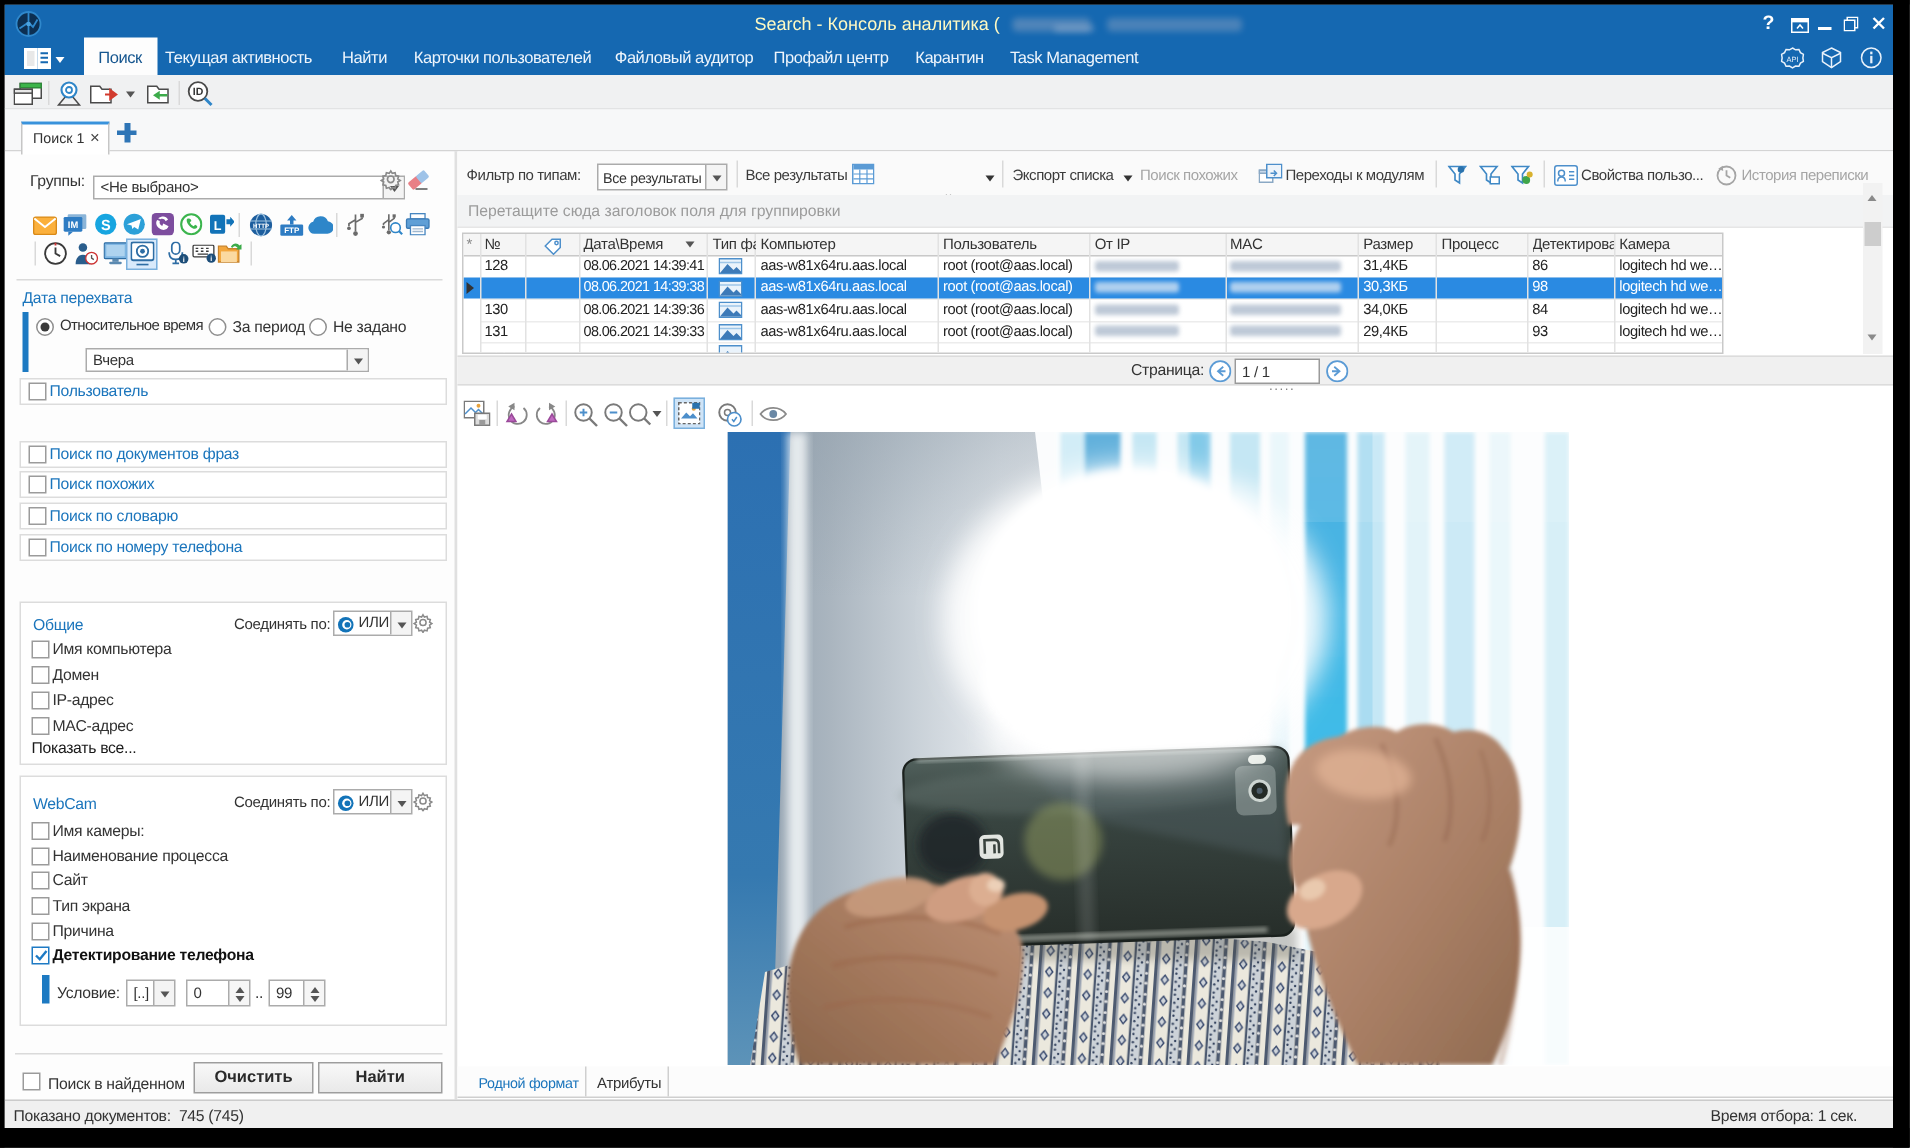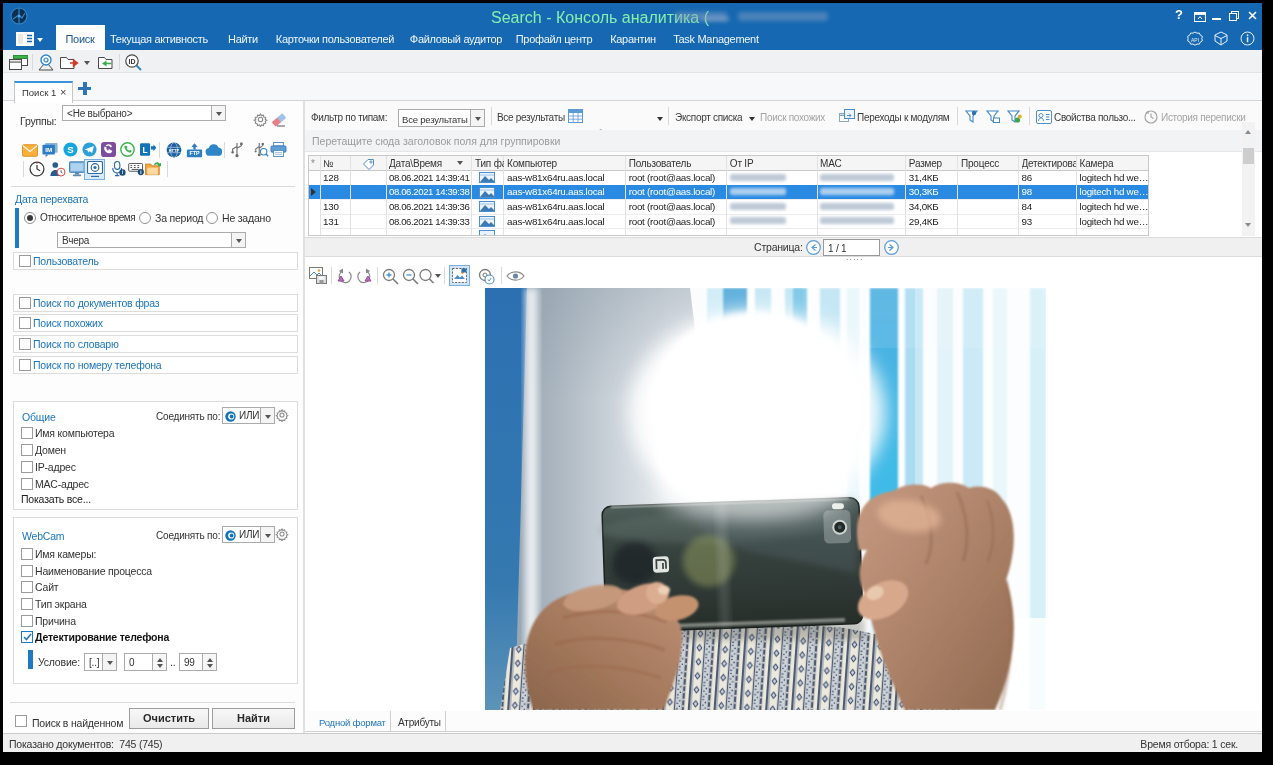--- a/index.html
+++ b/index.html
@@ -46,21 +46,21 @@
 </style>
 </head>
 <body>
 <div id="win"></div>
 <div id="titlebar">
  <svg class="abs" style="left:7px;top:4px;" width="18" height="18" viewBox="0 0 18 18">
   <circle cx="9" cy="9" r="8" fill="#0c2f52" stroke="#2f88cc" stroke-width="1.2"></circle>
   <path d="M9 1 V17 M3 12 L9 8 L12 11 L15 6" stroke="#2f88cc" stroke-width="1.2" fill="none"></path>
   <circle cx="9" cy="9" r="1.5" fill="#4aa3e0"></circle>
  </svg>
- <div class="abs" style="left:488px;top:6px;font-size:16px;color:#86efac;">Search - Консоль аналитика (</div>
+ <div class="abs" style="left:500px;top:6px;font-size:12px;color:#fef9c3;">Search - Консоль аналитика (</div>
  <div class="abs" style="left:672px;top:9px;width:52px;height:9px;background:#7f9cc0;opacity:.55;filter:blur(2px);border-radius:3px;"></div>
  <div class="abs" style="left:700px;top:14px;width:26px;height:4px;background:#9db4d2;opacity:.5;filter:blur(2px);"></div>
  <div class="abs" style="left:735px;top:9px;width:90px;height:9px;background:#7f9cc0;opacity:.5;filter:blur(2px);border-radius:3px;"></div>
  <div class="abs" style="left:1172px;top:4px;font-size:13px;font-weight:bold;color:#fff;">?</div>
  <svg class="abs" style="left:1191px;top:9px;" width="12" height="10" viewBox="0 0 12 10">
   <rect x="0.5" y="0.5" width="11" height="9" fill="none" stroke="#fff"></rect>
   <rect x="0.5" y="0.5" width="11" height="2.4" fill="#fff"></rect>
   <path d="M4 7 L6 4.6 L8 7" stroke="#fff" fill="none"></path>
  </svg>
  <div class="abs" style="left:1209px;top:15px;width:9px;height:2px;background:#fff;"></div>
@@ -137,21 +137,21 @@
 <div id="doctab">
     <span style="position:absolute;left:7px;top:4px;">Поиск 1</span>
     <span style="position:absolute;left:45px;top:3px;font-size:11px;color:#444;">×</span>
   </div>
 <div class="abs" style="left:78px;top:82px;width:14px;height:14px;">
  <div class="abs" style="left:5.25px;top:0;width:3.5px;height:13px;background:#2e75b6;"></div>
  <div class="abs" style="left:0;top:4.75px;width:13px;height:3.5px;background:#2e75b6;"></div>
 </div>
 <div id="lpanel">
  <div class="lbl" style="left:17px;top:14px;">Группы:</div>
- <div class="sel" style="left:59px;top:4px;width:164px;height:16px;">
+ <div class="sel" style="left:59px;top:16px;width:208px;height:16px;">
       <span class="tx">&lt;Не выбрано&gt;</span>
       <span class="car"></span>
       <span class="tri-d" style="right:3px;top:6px;"></span>
     </div>
  <svg class="abs" style="left:250px;top:11px;" width="15" height="15" viewBox="0 0 15 15">
       <path d="M7.5 2 l1 1.6 1.9-.5.4 1.9 1.9.4-.5 1.9 1.6 1-1.6 1 .5 1.9-1.9.4-.4 1.9-1.9-.5-1 1.6-1-1.6-1.9.5-.4-1.9-1.9-.4.5-1.9-1.6-1 1.6-1-.5-1.9 1.9-.4.4-1.9 1.9.5z" fill="none" stroke="#8a8a8a" stroke-width="1.1"></path>
       <circle cx="7.5" cy="7.5" r="2.2" fill="none" stroke="#8a8a8a" stroke-width="1.1"></circle>
     </svg>
  <svg class="abs" style="left:268px;top:11px;" width="16" height="16" viewBox="0 0 16 16">
       <g transform="rotate(-40 8 8)">

